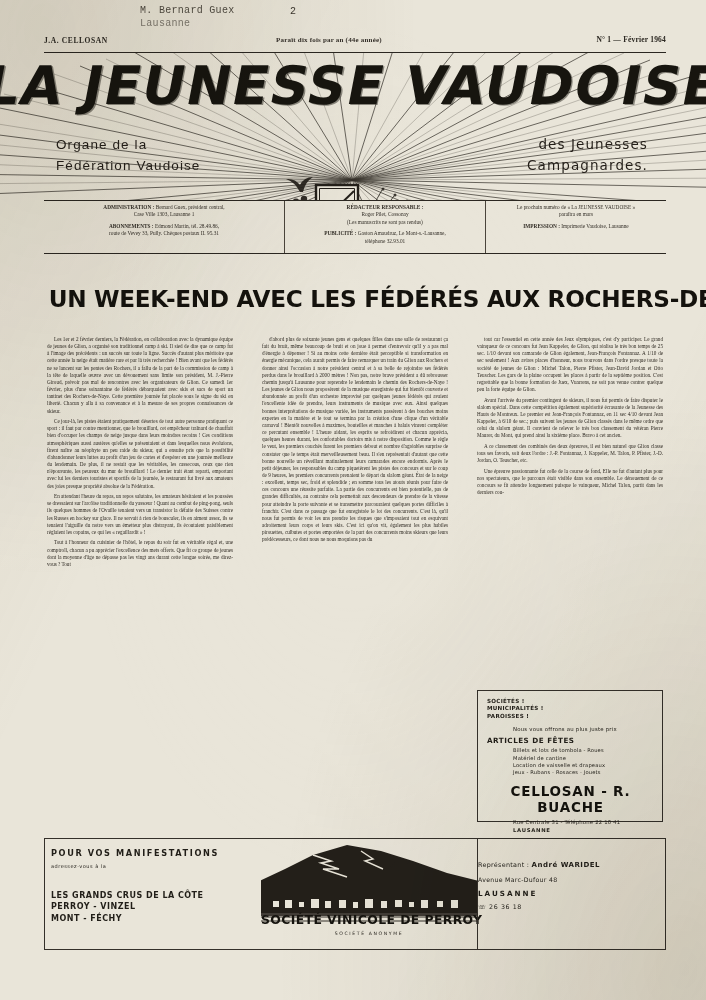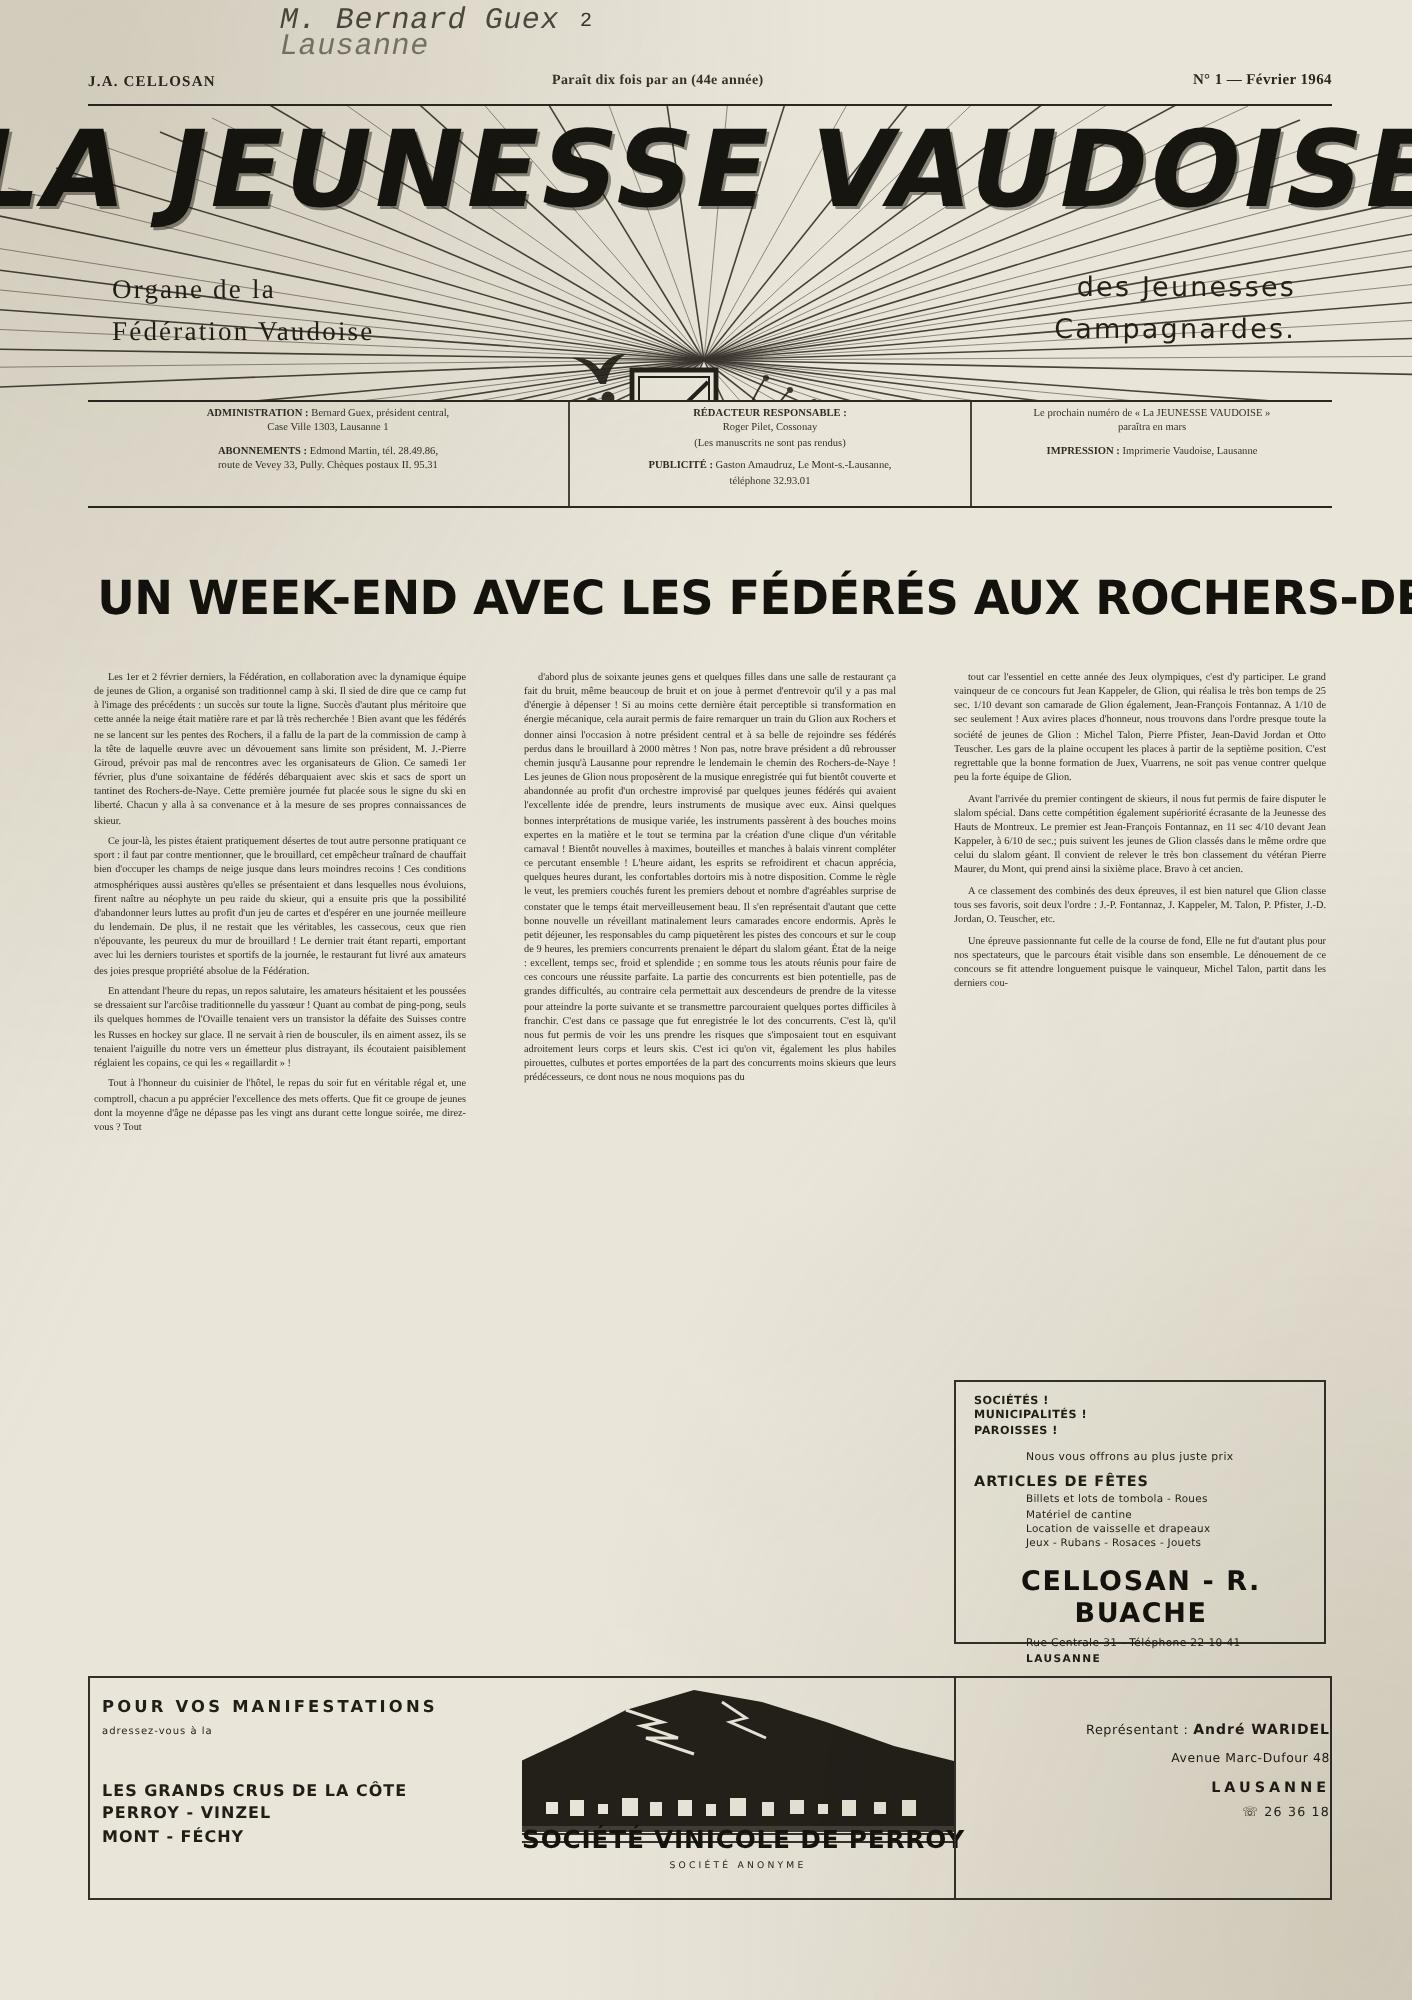--- a/index.html
+++ b/index.html
@@ -27,21 +27,21 @@
   .ja{position:absolute;left:0;top:8px;font-size:7.5px;font-weight:bold;letter-spacing:.6px;
       font-family:"Liberation Serif",serif;color:#2b2721;white-space:nowrap;}
   .periodicity{position:absolute;left:232px;top:8px;font-size:7px;font-weight:bold;
       color:#35302a;white-space:nowrap;letter-spacing:.2px;}
   .issue{position:absolute;right:0;top:7px;font-size:7.5px;font-weight:bold;
       color:#2b2721;white-space:nowrap;letter-spacing:.2px;}
 
   
   .addr{position:absolute;left:140px;top:4px;width:230px;
         font-family:"Liberation Mono","DejaVu Sans Mono",monospace;
-        font-size:15px;line-height:13.2px;color:#3a352c;letter-spacing:.3px;font-style:italic;}
+        font-size:10px;line-height:13.2px;color:#3a352c;letter-spacing:.3px;}
   .addr div{white-space:nowrap;opacity:.88;}
   .addr .l4{opacity:.62;}
   .addr-num{position:absolute;left:290px;top:6px;
         font-family:"Liberation Mono","DejaVu Sans Mono",monospace;
         font-size:10px;color:#3a352c;}
 
   .rule-top{position:absolute;left:44px;top:52px;width:622px;height:0;
         border-top:1.6px solid #2b2721;}
 
   
@@ -49,21 +49,21 @@
   .burst{position:absolute;left:0;top:0;width:706px;height:148px;}
   .title-wrap{position:absolute;left:0;top:4px;width:706px;height:74px;}
   .title{
     position:absolute;left:50%;top:0;transform:translateX(-50%) skewX(-11deg);
     font-family:"DejaVu Sans",sans-serif;
     font-weight:bold;font-size:53px;line-height:60px;
     letter-spacing:1.5px;color:#17150f;white-space:nowrap;
     text-shadow:1.6px 1.4px 0 rgba(20,18,12,.45);
   }
   .subtitle-l{position:absolute;left:56px;top:82px;font-size:13.5px;line-height:21px;
-     font-family:Liberation Serif, serif;color:#241f19;letter-spacing:1.1px;white-space:nowrap;}
+     font-family:Liberation Sans, sans-serif;color:#241f19;letter-spacing:1.1px;white-space:nowrap;}
   .subtitle-r{position:absolute;right:58px;top:82px;font-size:13.5px;line-height:21px;
      font-family:"DejaVu Sans",sans-serif;color:#241f19;letter-spacing:1.1px;text-align:right;white-space:nowrap;}
 
   
   .rule-mast{position:absolute;left:44px;top:200px;width:622px;height:0;border-top:1.4px solid #2b2721;}
   .infobar{position:absolute;left:44px;top:201px;width:622px;height:52px;
            display:flex;align-items:stretch;}
   .infocell{position:relative;padding:3px 5px;text-align:center;
             font-size:5.3px;line-height:7.4px;color:#332e27;overflow:hidden;}
   .infocell.c1{width:230px;}
@@ -107,21 +107,21 @@
   
   .banner{position:absolute;left:44px;top:838px;width:622px;height:112px;
           border:1.2px solid #34302a;box-sizing:border-box;display:flex;}
   .bn-left{position:relative;width:216px;padding:9px 6px 0 6px;box-sizing:border-box;
            text-align:left;font-family:"DejaVu Sans",sans-serif;color:#211e18;}
   .bn-left .t1{font-size:8.2px;font-weight:bold;letter-spacing:1.6px;}
   .bn-left .t2{font-size:5px;letter-spacing:.5px;margin-top:5px;}
   .bn-left .t3{font-size:8px;font-weight:bold;letter-spacing:.5px;margin-top:21px;line-height:11.4px;}
   .bn-mid{position:relative;width:216px;}
   .bn-right{position:relative;flex:1;border-left:1.2px solid #34302a;
-            padding-top:22px;text-align:right;
+            padding-top:22px;text-align:left;
             font-family:"DejaVu Sans",sans-serif;color:#211e18;}
   .bn-right .r1{font-size:6.4px;letter-spacing:.3px;}
   .bn-right .r1 b{font-size:7px;letter-spacing:.5px;}
   .bn-right .r2{font-size:6.2px;margin-top:7px;letter-spacing:.3px;}
   .bn-right .r3{font-size:7.2px;font-weight:bold;letter-spacing:2px;margin-top:6px;}
   .bn-right .r4{font-size:6.3px;margin-top:5px;letter-spacing:.6px;}
 
   .vin-name{position:absolute;left:0;bottom:22px;width:100%;text-align:center;
      font-family:"DejaVu Sans",sans-serif;font-weight:bold;font-size:12.4px;
      letter-spacing:.4px;color:#15130e;white-space:nowrap;}

